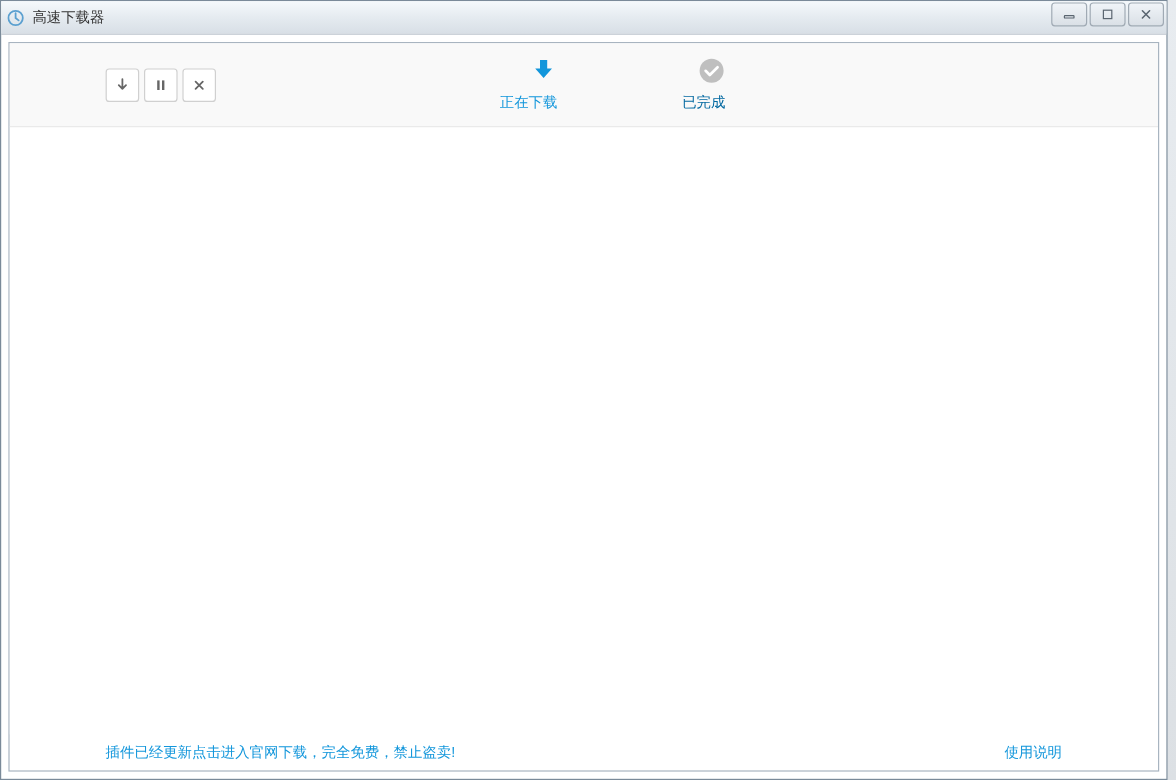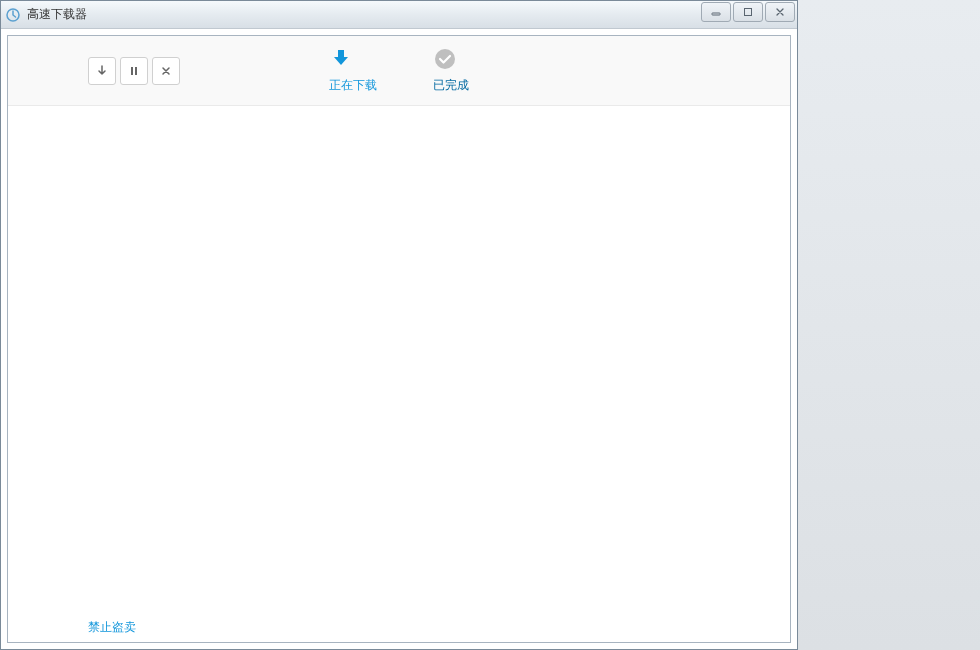--- a/index.html
+++ b/index.html
@@ -9,21 +9,21 @@
     }
     body {
       font-family: "Microsoft YaHei", Arial, sans-serif;
       font-size: 12px;
       background: linear-gradient(to bottom, #e8ecf0 0%, #dce0e4 100%);
       width: 980px;
       height: 650px;
       overflow: hidden;
     }
     .window {
-      width: 798px;
+      width: 973px;
       height: 650px;
       border: 1px solid #7a8a99;
       background: #fff;
       display: flex;
       flex-direction: column;
     }
     .titlebar {
       height: 28px;
       background: linear-gradient(to bottom, #f5f9fc 0%, #e5ebf0 50%, #d8dfe6 100%);
       border-bottom: 1px solid #c0c8d0;
@@ -102,24 +102,25 @@
       left: 50%;
       transform: translateX(-50%);
       display: flex;
       gap: 40px;
       height: 100%;
       align-items: center;
     }
     .tab {
       display: flex;
       flex-direction: column;
-      align-items: flex-start;
+      align-items: flex-end;
       gap: 6px;
       cursor: pointer;
       padding: 4px 8px;
+      margin-left: 48px;
     }
     .tab-icon {
       width: 24px;
       height: 24px;
       display: flex;
       align-items: center;
       justify-content: center;
     }
     .tab-label {
       font-size: 12px;
@@ -222,16 +223,17 @@
             </svg>
           </div>
           <div class="tab-label">已完成</div>
         </div>
       </div>
     </div>
 
     <div class="main-area"></div>
 
     <div class="footer">
-      <div class="footer-right">禁止盗卖</div>
+      <div class="footer-left">插件已经更新点击进入官网下载，完全免费，禁止盗卖!</div>
+      <div class="footer-right">使用说明</div>
     </div>
   </div>
 </div>
 
 </body></html>

